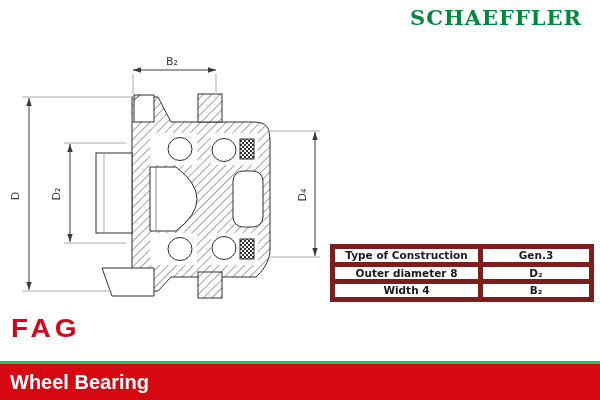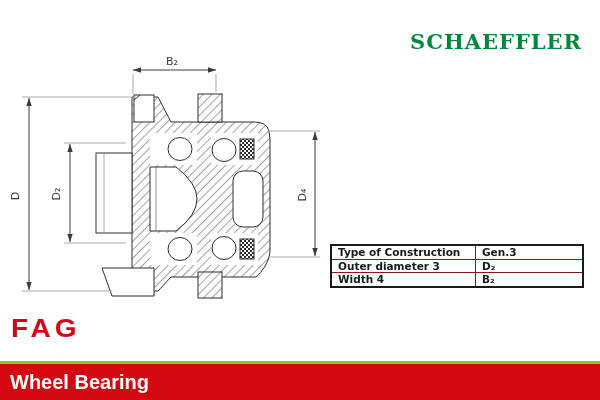--- a/index.html
+++ b/index.html
@@ -3,46 +3,46 @@
 <meta charset="utf-8">
 <style>
   html,body{margin:0;padding:0;background:#e8e8e8;}
   .page{
     position:relative;width:600px;height:400px;background:#ffffff;
     overflow:hidden;font-family:"Liberation Sans",sans-serif;
   }
   .brand-schaeffler{
     position:absolute;left:410px;top:5px;width:186px;
     font-family:"DejaVu Serif",serif;font-weight:700;font-size:21px;
-    letter-spacing:1px;color:#00893d;text-align:left;white-space:nowrap;margin-top:24px;
+    letter-spacing:1px;color:#00893d;text-align:left;white-space:nowrap;
   }
   .drawing-svg{position:absolute;left:0;top:0;z-index:1;}
   .spec-table{
     position:absolute;left:330px;top:244px;z-index:2;
     border-collapse:collapse;table-layout:fixed;
     font-family:"DejaVu Sans","Liberation Sans",sans-serif;
     font-size:10.5px;color:#1a1a1a;
   }
   .spec-table td{
-    border:1px solid #7f1d1d;height:12.5px;padding:0 6px;
-    text-align:left;vertical-align:middle;font-weight:600;
+    border:5px solid #7f1d1d;height:12.5px;padding:0 6px;
+    text-align:center;vertical-align:middle;font-weight:600;
     white-space:nowrap;overflow:hidden;
   }
   .spec-table{border:2px solid #1a1a1a;}
   .col-label{width:131px;}
   .col-value{width:94px;}
   .brand-fag{
     position:absolute;left:11px;top:314px;z-index:2;
     font-family:"Liberation Sans",sans-serif;font-weight:900;
     font-size:28px;letter-spacing:4px;color:#d4061a;
     transform:scaleY(0.92);transform-origin:left top;white-space:nowrap;
   }
   .footer-bar{
     position:absolute;left:0;bottom:0;width:600px;height:36px;z-index:3;
-    background:#d50710;border-top:3px solid #84cc16;box-sizing:content-box;
+    background:#d50710;border-top:3px solid #22c55e;box-sizing:content-box;
   }
   .footer-title{
     position:absolute;left:10px;top:50%;transform:translateY(-50%);
     color:#ffffff;font-weight:700;font-size:20px;
     font-family:"Liberation Sans",sans-serif;white-space:nowrap;
   }
   .dim-label{font-family:"DejaVu Sans",sans-serif;font-size:11px;fill:#3a3a3a;}
 </style>
 </head>
 <body>
@@ -132,21 +132,21 @@
     </g>
   </svg>
 
   <table class="spec-table">
     <tbody>
       <tr>
         <td class="col-label">Type of Construction</td>
         <td class="col-value">Gen.3</td>
       </tr>
       <tr>
-        <td class="col-label">Outer diameter 3</td>
+        <td class="col-label">Outer diameter 8</td>
         <td class="col-value">D₂</td>
       </tr>
       <tr>
         <td class="col-label">Width 4</td>
         <td class="col-value">B₂</td>
       </tr>
     </tbody>
   </table>
 
   <div class="brand-fag">FAG</div>

